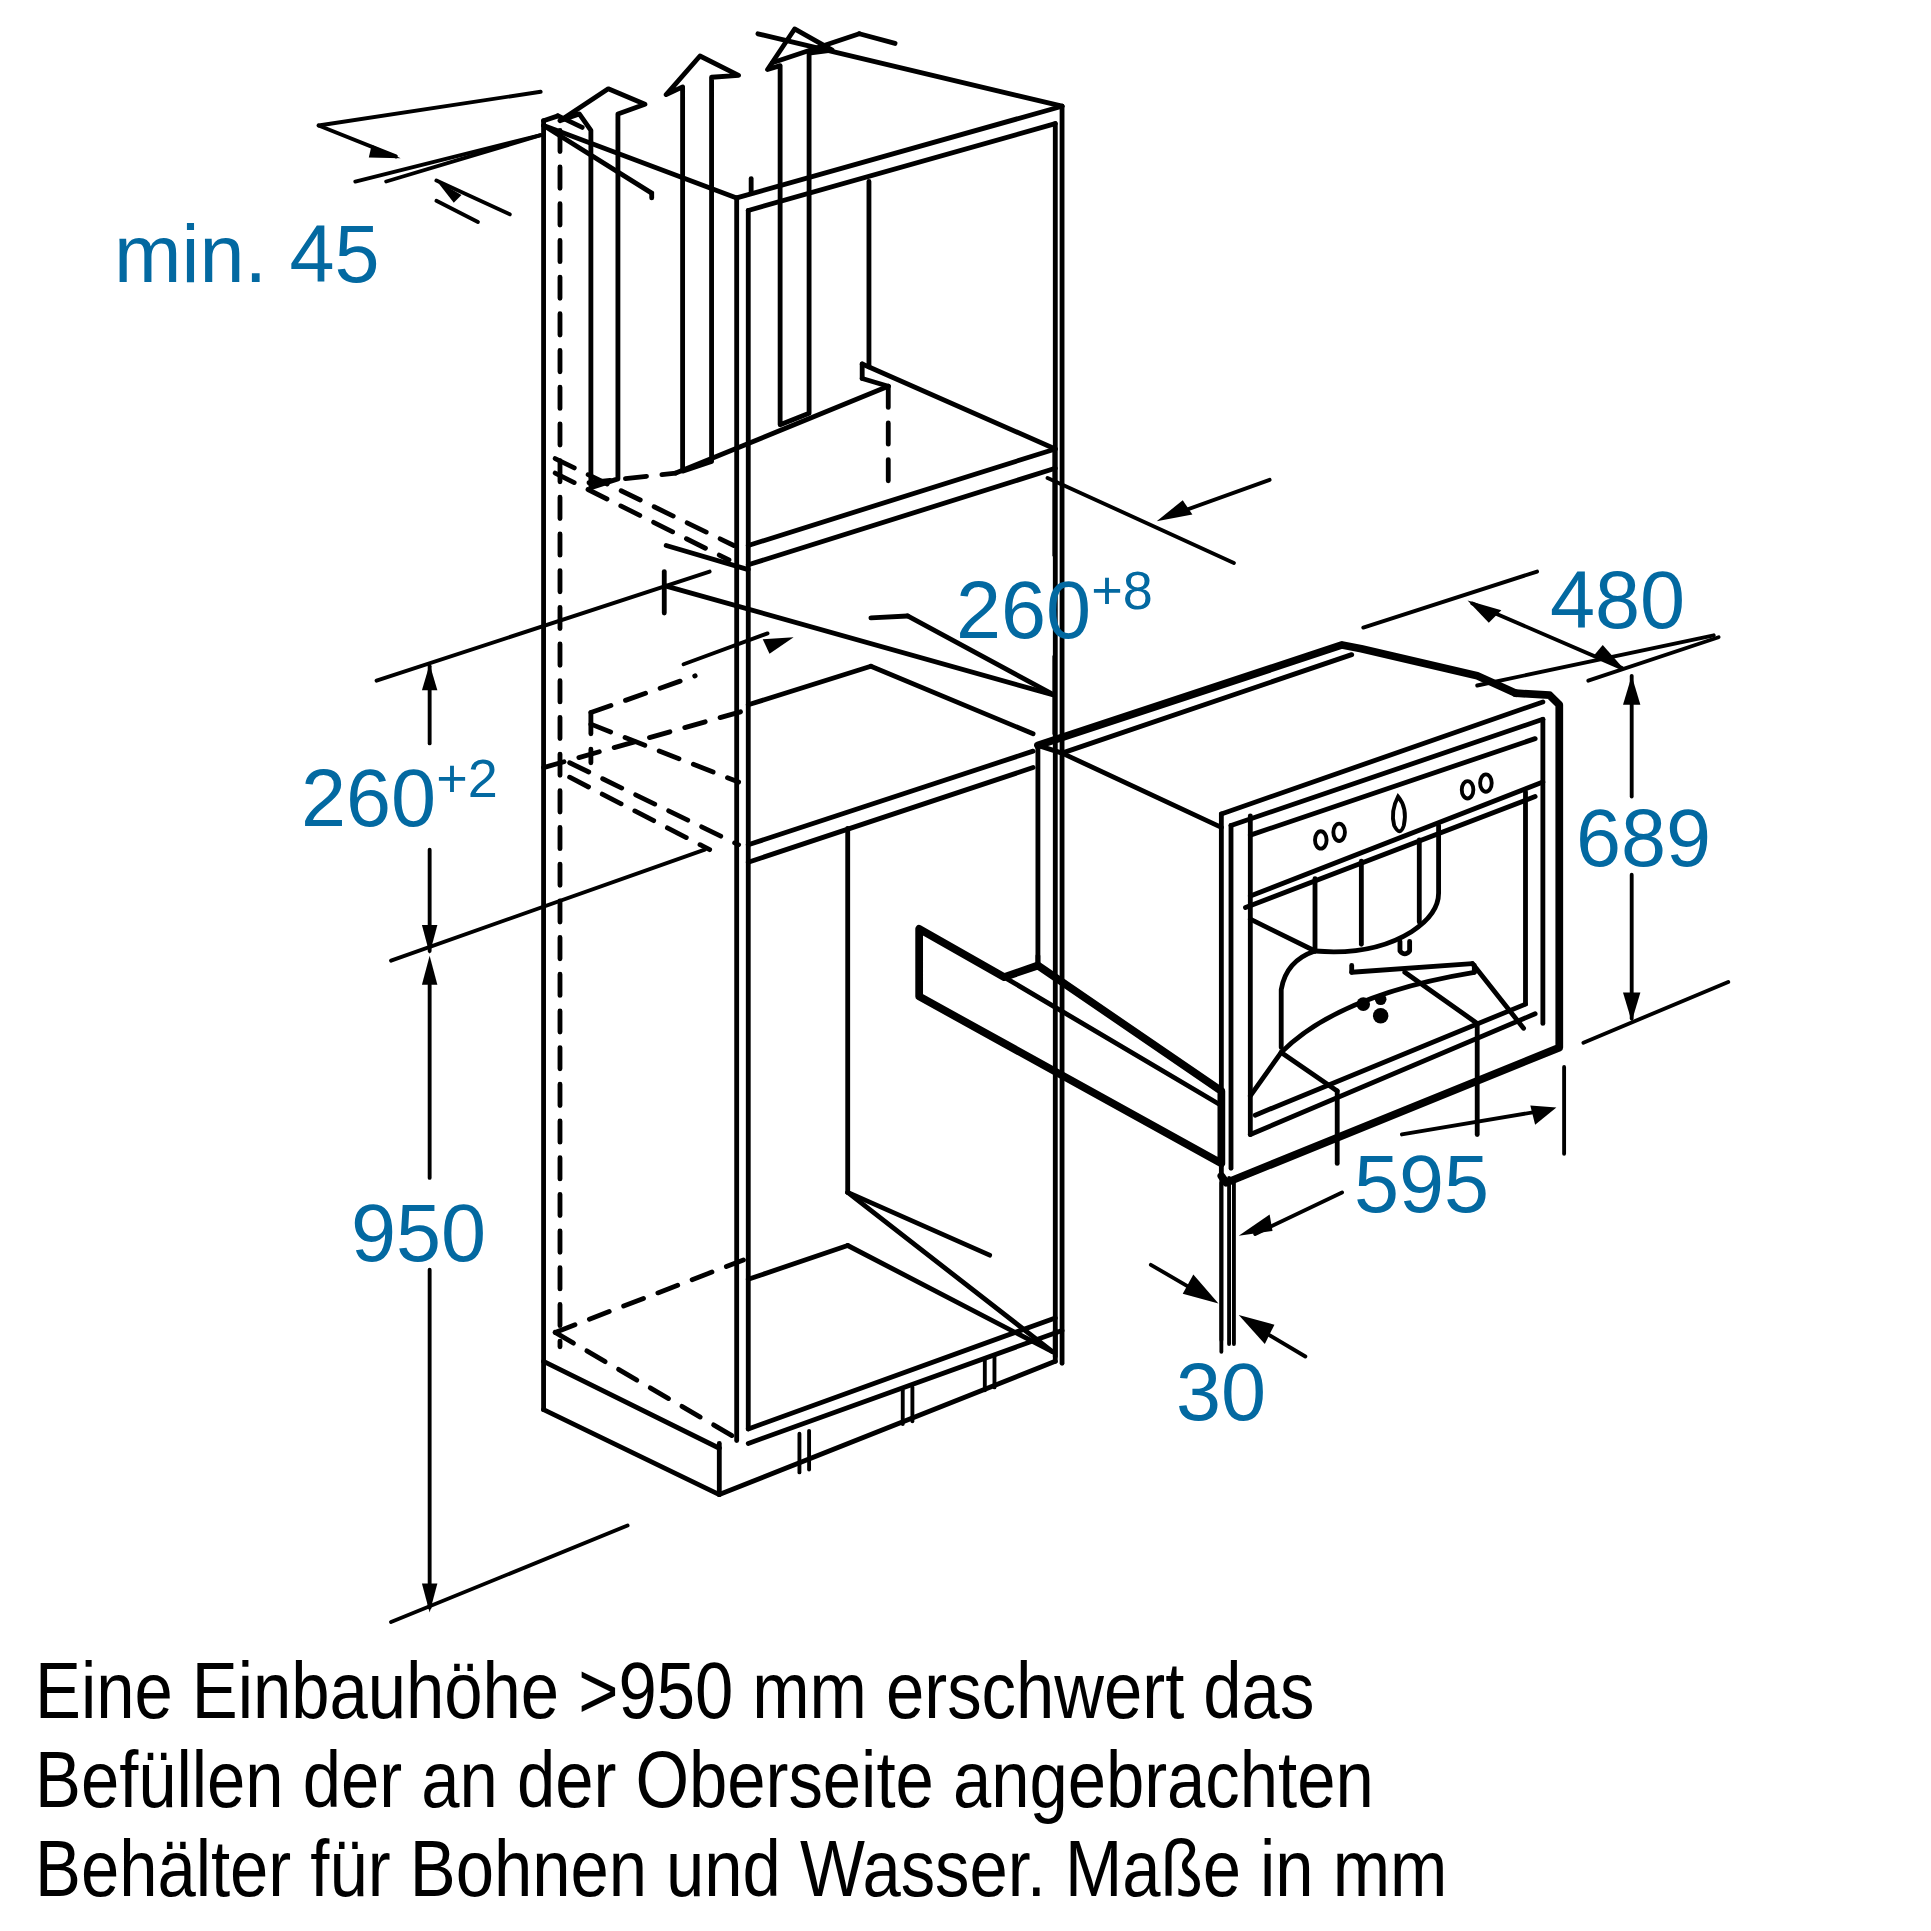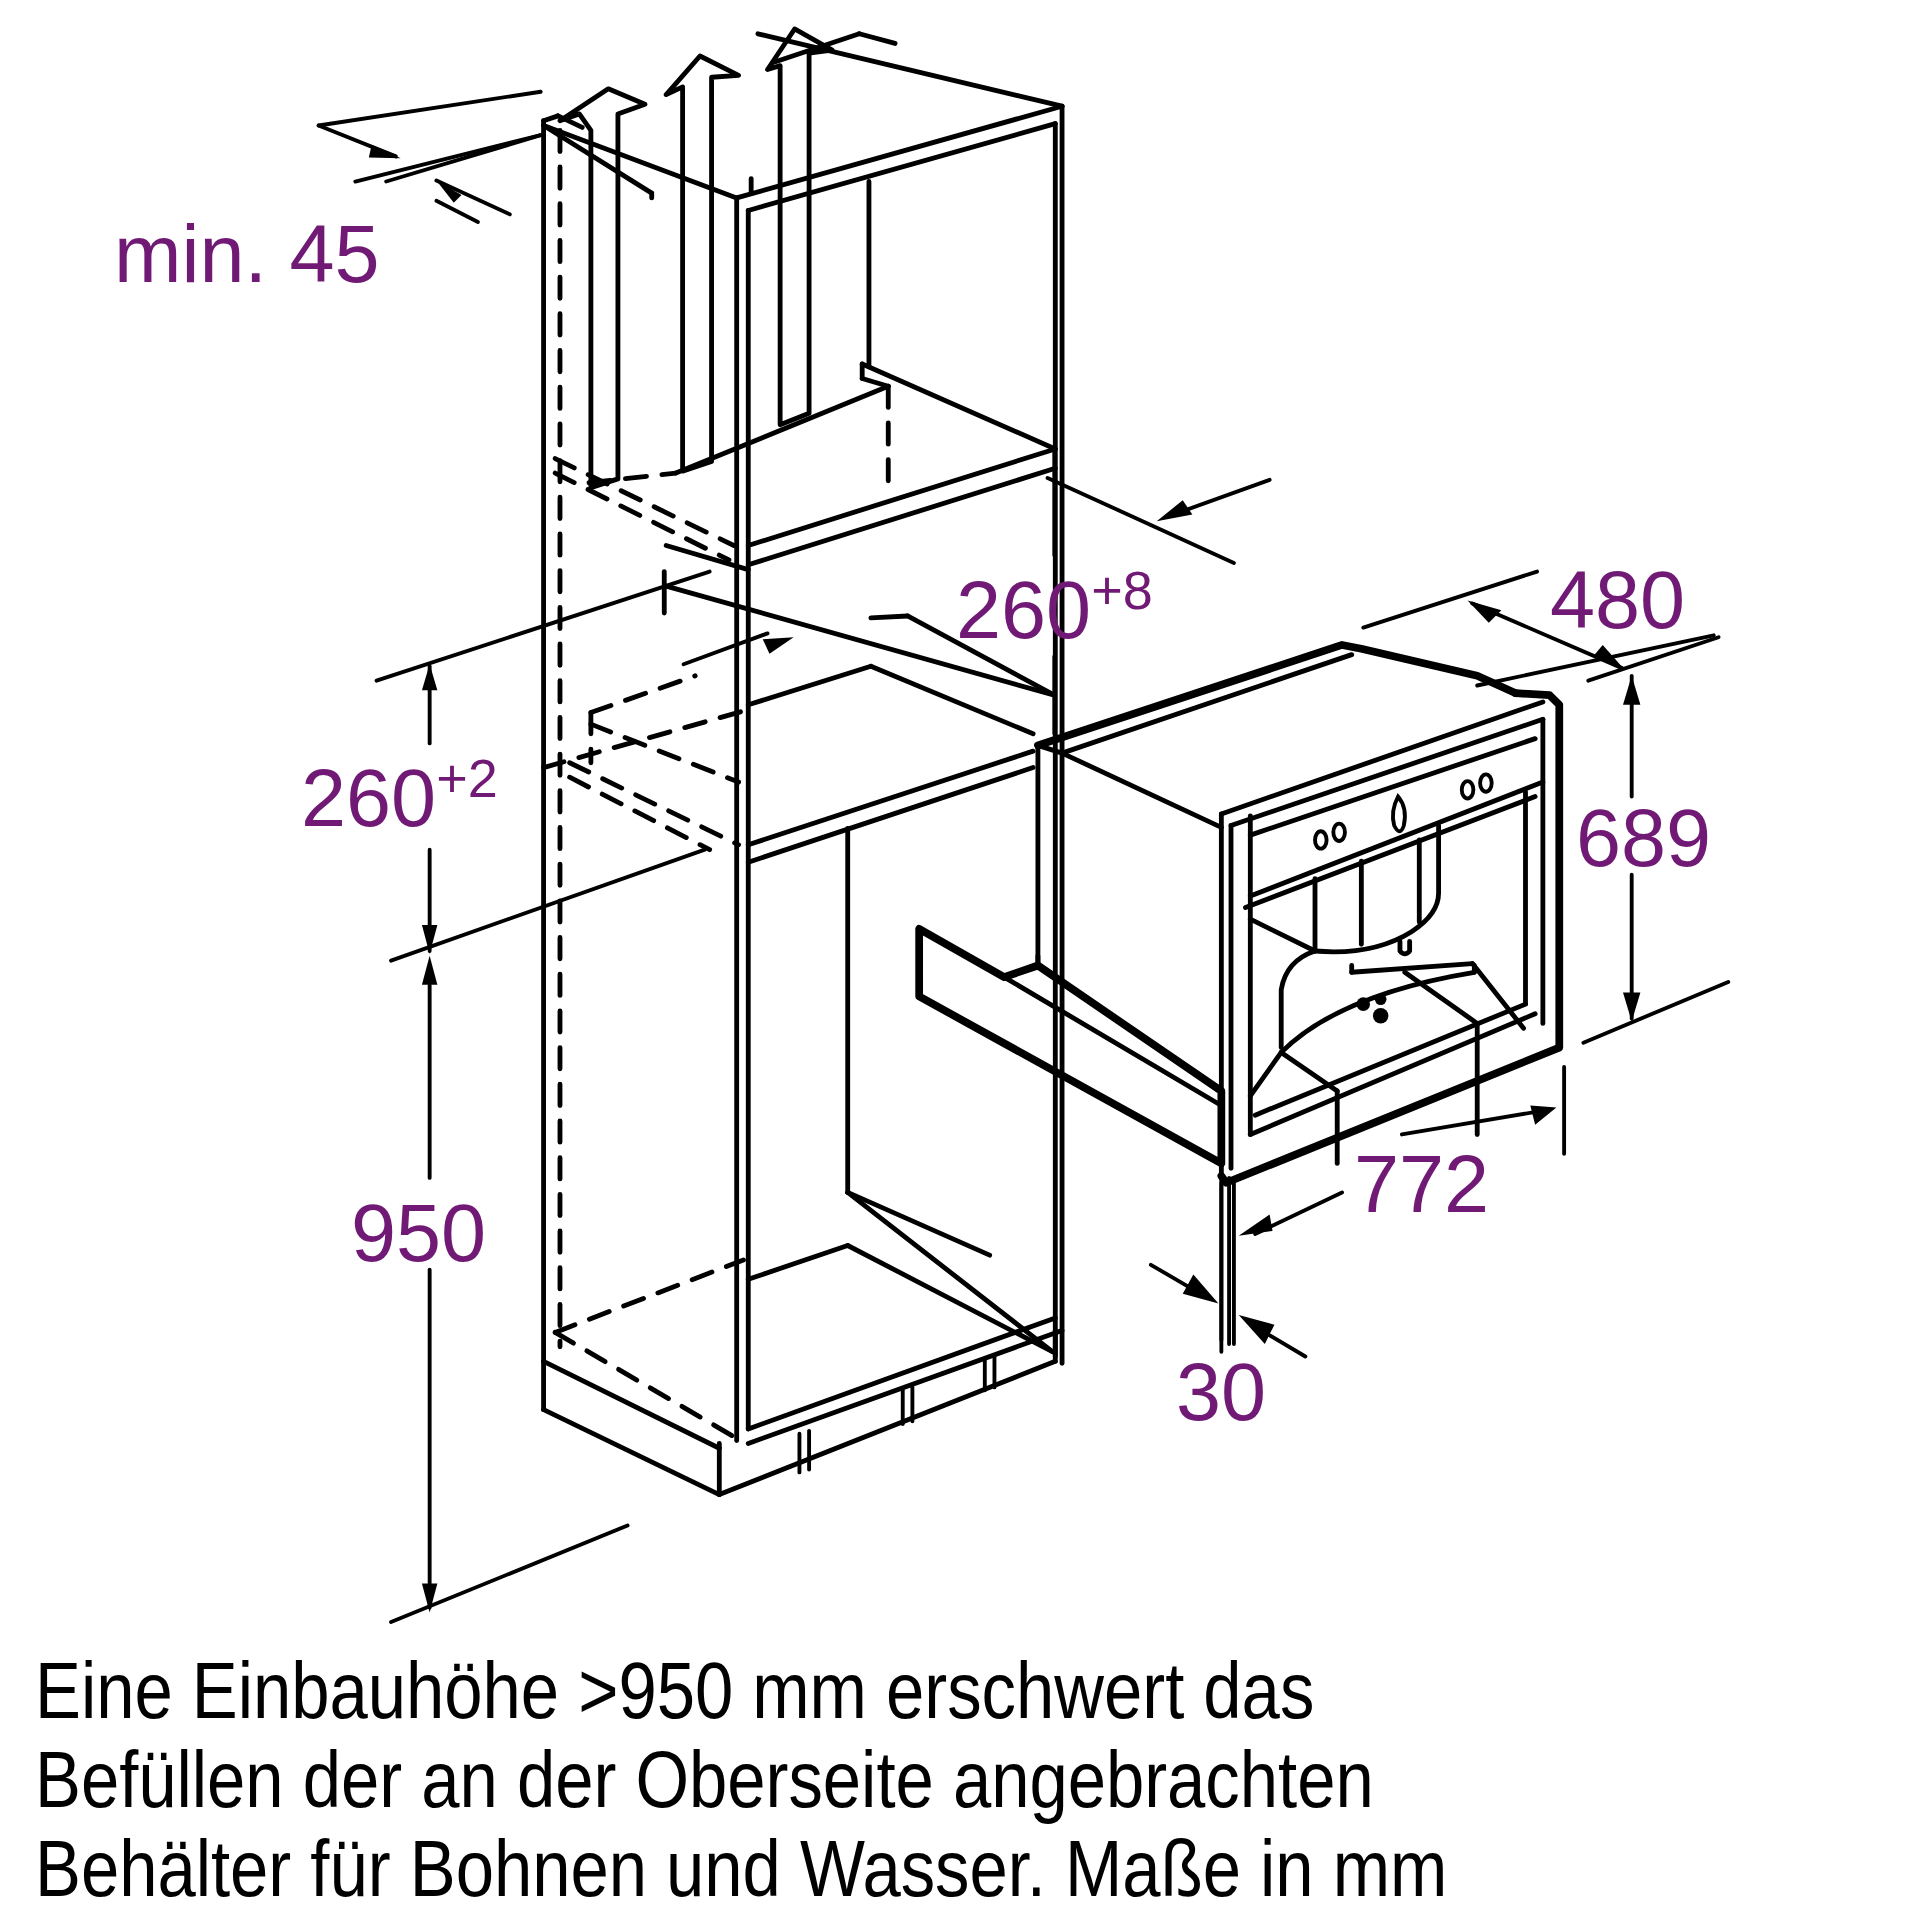--- a/index.html
+++ b/index.html
@@ -3,21 +3,21 @@
   <meta charset="utf-8">
   <style>
     html, body { margin: 0; padding: 0; background: #ffffff; }
     body { width: 1931px; height: 1931px; overflow: hidden; position: relative; font-family: "Liberation Sans", sans-serif; }
     #drawing { position: absolute; left: 0; top: 0; width: 1931px; height: 1931px; }
     .ln { stroke: #000; stroke-width: 5; fill: none; stroke-linecap: round; stroke-linejoin: round; }
     .thin { stroke: #000; stroke-width: 4; fill: none; stroke-linecap: round; }
     .thick { stroke: #000; stroke-width: 8; fill: none; stroke-linecap: round; stroke-linejoin: round; }
     .dash { stroke: #000; stroke-width: 5; fill: none; stroke-dasharray: 22 16; stroke-linecap: round; }
     .ah { fill: #000; stroke: none; }
-    .dim-label { position: absolute; font-family: "Liberation Sans", sans-serif; color: #701a75; font-size: 81px; line-height: 1; white-space: nowrap; }
+    .dim-label { position: absolute; font-family: "Liberation Sans", sans-serif; color: #0369a1; font-size: 81px; line-height: 1; white-space: nowrap; }
     .dim-label sup { font-size: 54px; vertical-align: 0; position: relative; top: -29px; }
     .note { position: absolute; left: 35px; top: 1646px; width: 1896px; font-family: "Liberation Sans", sans-serif; font-size: 80px; line-height: 89px; color: #000; transform: scaleX(0.86); transform-origin: left top; white-space: nowrap; }
     .note div { height: 89px; }
   </style>
 </head>
 <body>
 
 <svg id="drawing" viewBox="0 0 2000 2000" xmlns="http://www.w3.org/2000/svg">
 
   <g>
@@ -227,21 +227,21 @@
 <div class="dim-label" style="left:956px; top:570px;"><span>260</span><sup>+8</sup></div>
 
 <div class="dim-label" style="left:301px; top:758px;"><span>260</span><sup>+2</sup></div>
 
 <div class="dim-label" style="left:351px; top:1193px;"><span>950</span></div>
 
 <div class="dim-label" style="left:1550px; top:560px;"><span>480</span></div>
 
 <div class="dim-label" style="left:1576px; top:798px;"><span>689</span></div>
 
-<div class="dim-label" style="left:1354px; top:1144px;"><span>772</span></div>
+<div class="dim-label" style="left:1354px; top:1144px;"><span>595</span></div>
 
 <div class="dim-label" style="left:1176px; top:1352px;"><span>30</span></div>
 
 <div class="note">
   <div>Eine Einbauhöhe &gt;950 mm erschwert das</div>
   <div>Befüllen der an der Oberseite angebrachten</div>
   <div>Behälter für Bohnen und Wasser.  Maße in mm</div>
 </div>
 
 

